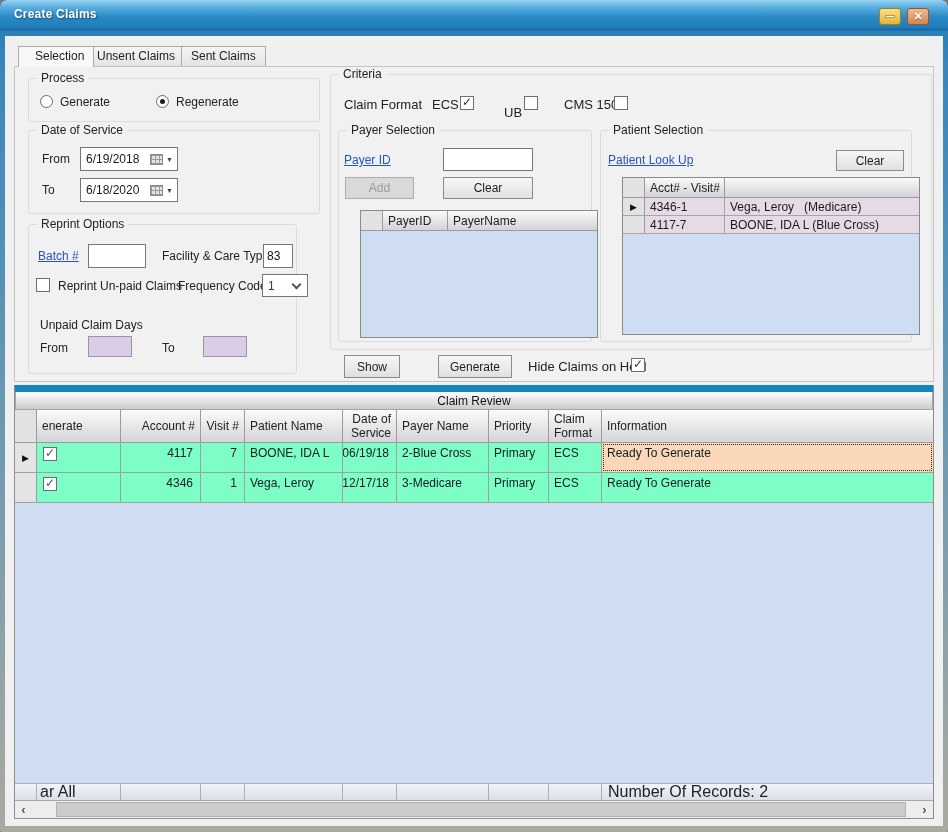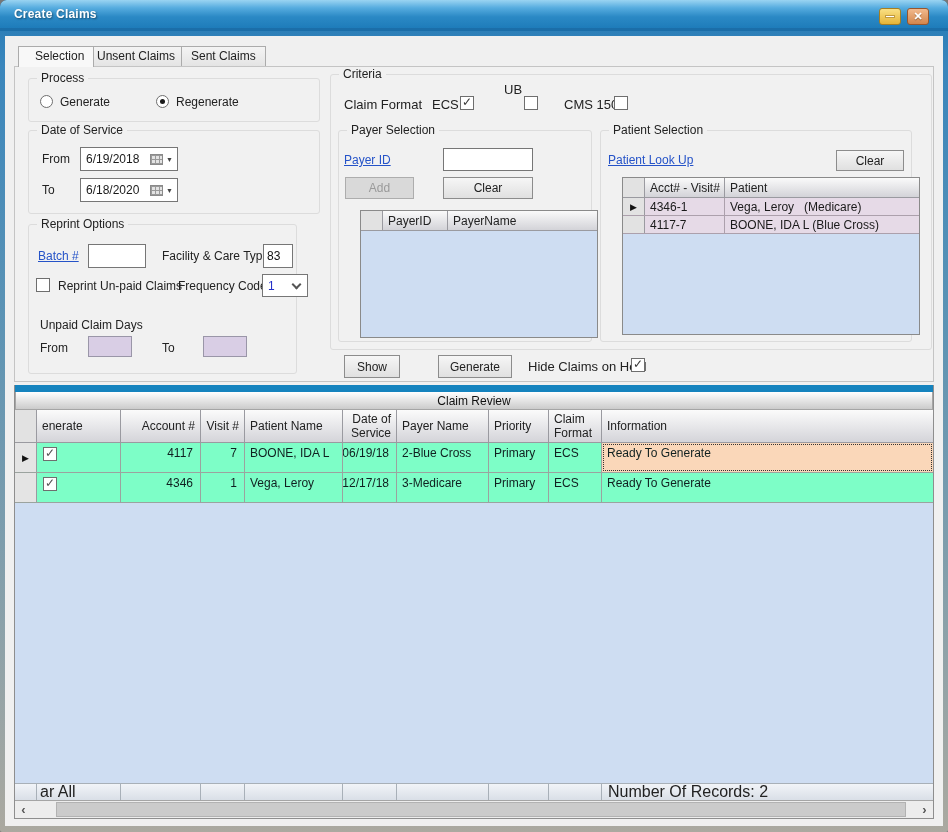--- a/index.html
+++ b/index.html
@@ -186,21 +186,21 @@
   <input class="tb lav" style="left: 88px; top: 336px; width: 44px; height: 21px;" value="">
   <span class="lbl" style="left:162px;top:341px;">To</span>
   <input class="tb lav" style="left: 203px; top: 336px; width: 44px; height: 21px;" value="">
 
   <div class="group" style="left:330px;top:74px;width:602px;height:276px;">
     <span class="legend" style="background:#F1F1F1;">Criteria</span>
   </div>
   <span class="lbl" style="left:344px;top:97px;font-size:13px;">Claim Format</span>
   <span class="lbl" style="left:432px;top:97px;font-size:13px;">ECS</span>
   <span class="cb checked" style="left:460px;top:96px;"></span>
-  <span class="lbl" style="left:504px;top:82px;font-size:13px;">UB</span>
+  <span class="lbl" style="left:504px;top:105px;font-size:13px;">UB</span>
   <span class="cb" style="left:524px;top:96px;"></span>
   <span class="lbl" style="left:564px;top:97px;font-size:13px;">CMS 1500</span>
   <span class="cb" style="left:614px;top:96px;"></span>
 
   <div class="group" style="left:338px;top:130px;width:254px;height:212px;">
     <span class="legend">Payer Selection</span>
   </div>
   <a class="link" style="left:344px;top:153px;">Payer ID</a>
   <input class="tb" style="left: 443px; top: 148px; width: 90px; height: 23px;" value="">
   <div class="btn disabled" style="left:345px;top:177px;width:69px;height:22px;">
@@ -221,21 +221,20 @@
     <span class="legend">Patient Selection</span>
   </div>
   <a class="link" style="left:608px;top:153px;">Patient Look Up</a>
   <div class="btn" style="left:836px;top:150px;width:68px;height:21px;">
       <span>Clear</span>
     </div>
   <div class="mini-grid" style="left:606px;top:177px;width:298px;height:158px;">
     <div class="mg-head">
       <div class="sel-cell"></div>
       <div class="cell" style="width:80px;">Acct# - Visit#</div>
-      <div class="cell" style="flex:1;border-right:none;">Patient</div>
     </div>
     <div class="mg-row">
       <div class="sel-cell">
           <span class="sel-arrow">▶</span>
         </div>
       <div class="cell" style="width:80px;">4346-1</div>
       <div class="cell" style="flex:1;border-right:none;">Vega, Leroy   (Medicare)</div>
     </div>
     <div class="mg-row">
       <div class="sel-cell"></div>

